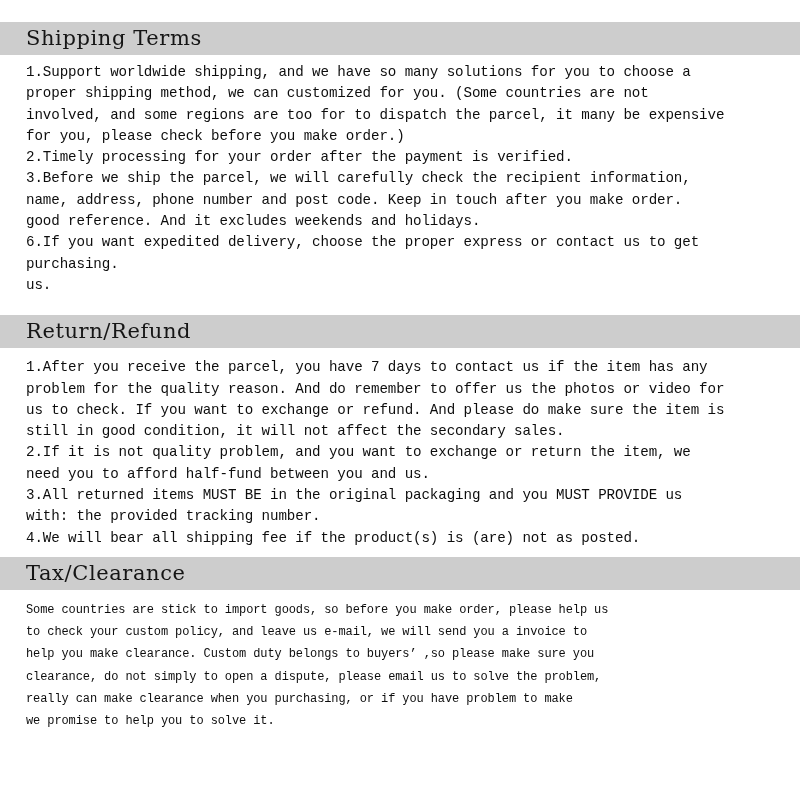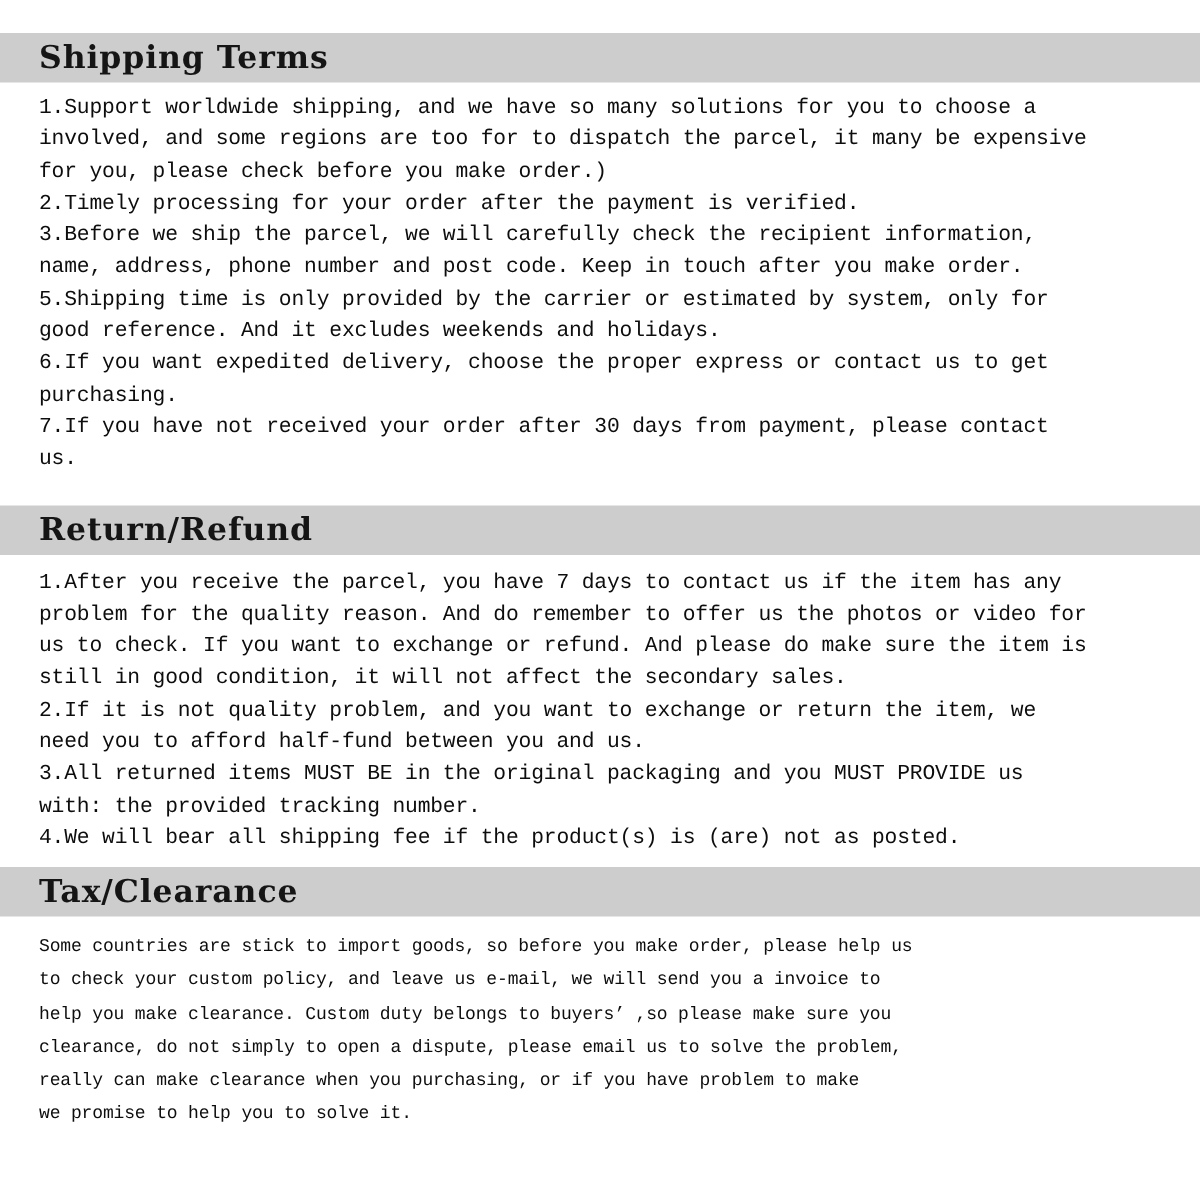--- a/index.html
+++ b/index.html
@@ -33,21 +33,21 @@
     width: 800px;
     box-sizing: border-box;
     padding: 3px 0 4px 26px;
     margin: 0;
   }
 
   .section-title {
     font-family: "DejaVu Serif", "Liberation Serif", serif;
     font-size: 21px;
     line-height: 26px;
-    font-weight: 700;
+    font-weight: 400;
     letter-spacing: 0.6px;
     color: #151515;
     white-space: nowrap;
     display: block;
   }
 
   .section-body {
     padding: 7px 22px 0 26px;
     box-sizing: border-box;
   }
@@ -81,30 +81,29 @@
 <body>
 
 <div class="page">
 
   <section class="section section--shipping">
     <div class="section-header">
       <span class="section-title">Shipping Terms</span>
     </div>
     <div class="section-body">
       <span class="body-line">1.Support worldwide shipping, and we have so many solutions for you to choose a</span>
+      <span class="body-line">proper shipping method, we can customized for you. (Some countries are not</span>
       <span class="body-line">involved, and some regions are too for to dispatch the parcel, it many be expensive</span>
       <span class="body-line">for you, please check before you make order.)</span>
       <span class="body-line">2.Timely processing for your order after the payment is verified.</span>
       <span class="body-line">3.Before we ship the parcel, we will carefully check the recipient information,</span>
       <span class="body-line">name, address, phone number and post code. Keep in touch after you make order.</span>
-      <span class="body-line">5.Shipping time is only provided by the carrier or estimated by system, only for</span>
       <span class="body-line">good reference. And it excludes weekends and holidays.</span>
       <span class="body-line">6.If you want expedited delivery, choose the proper express or contact us to get</span>
       <span class="body-line">purchasing.</span>
-      <span class="body-line">7.If you have not received your order after 30 days from payment, please contact</span>
       <span class="body-line">us.</span>
     </div>
   </section>
 
   <section class="section section--returns">
     <div class="section-header">
       <span class="section-title">Return/Refund</span>
     </div>
     <div class="section-body">
       <span class="body-line">1.After you receive the parcel, you have 7 days to contact us if the item has any</span>

